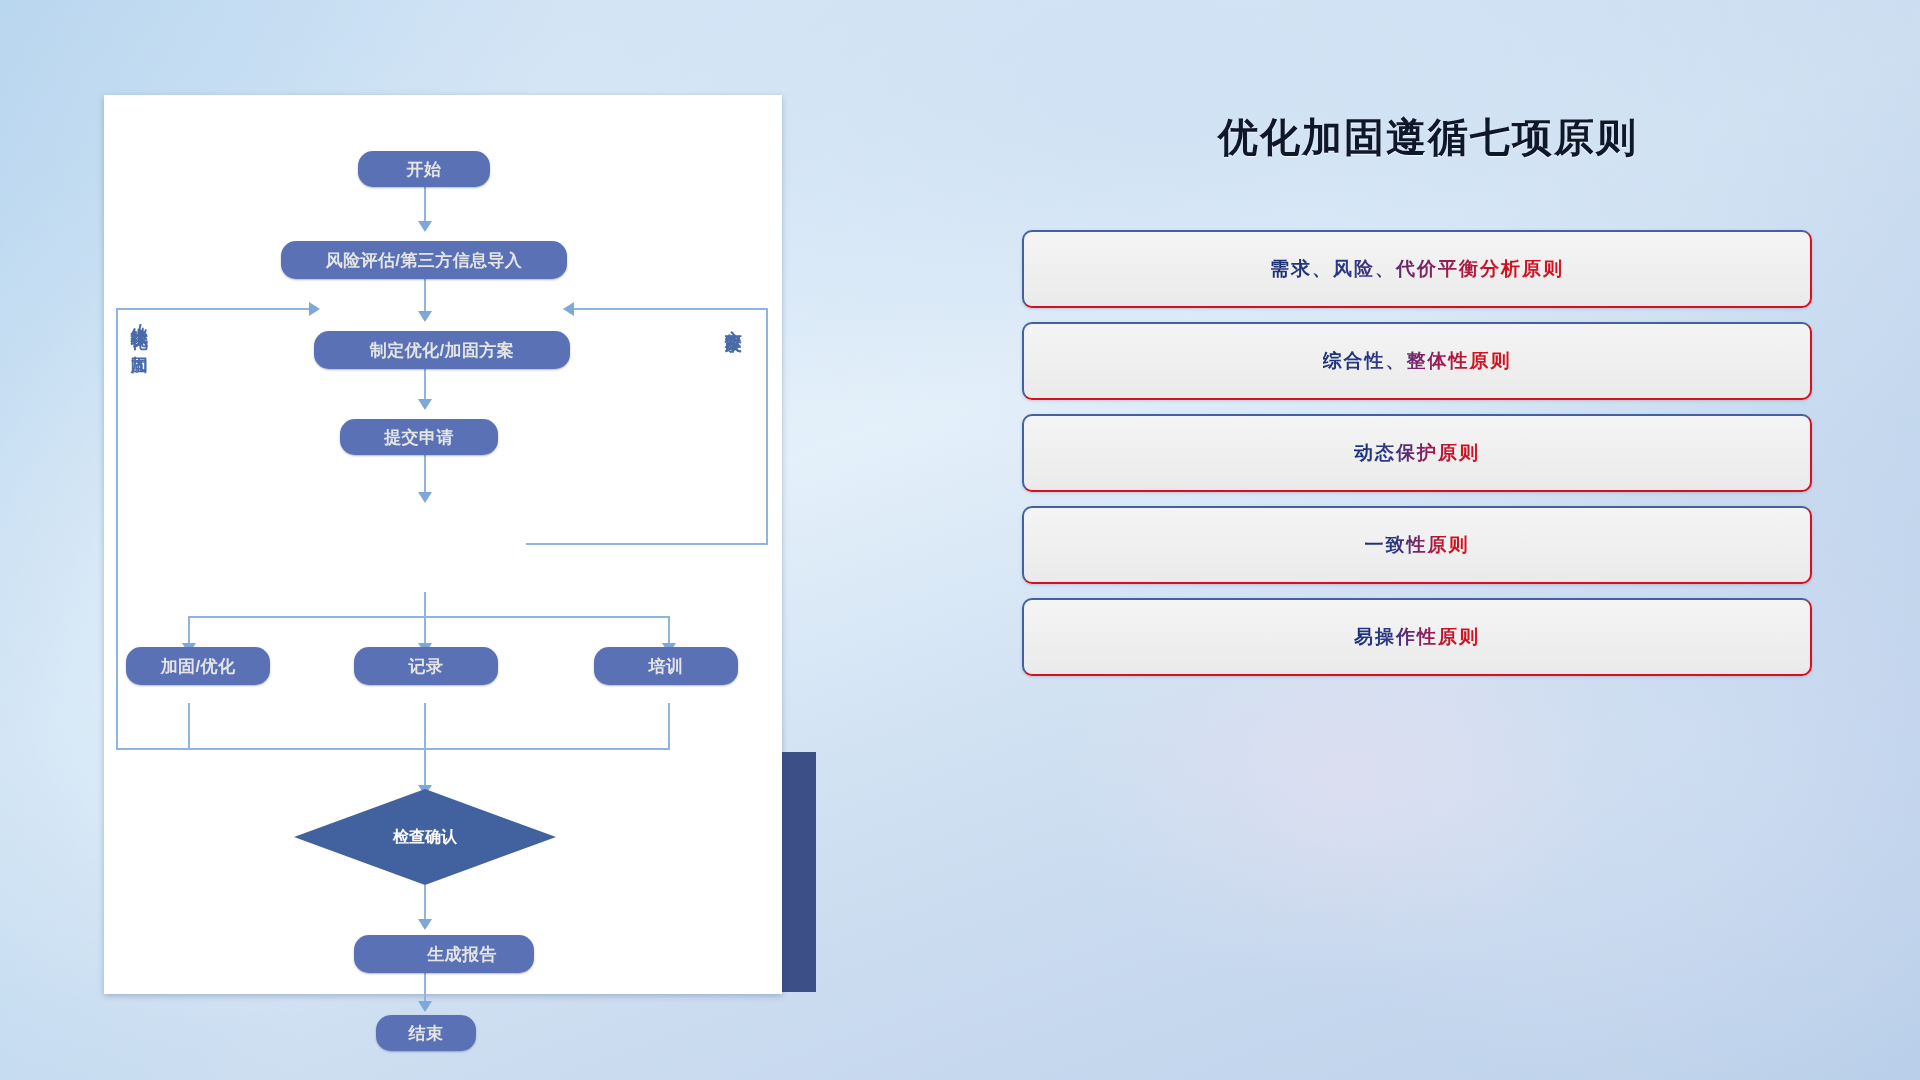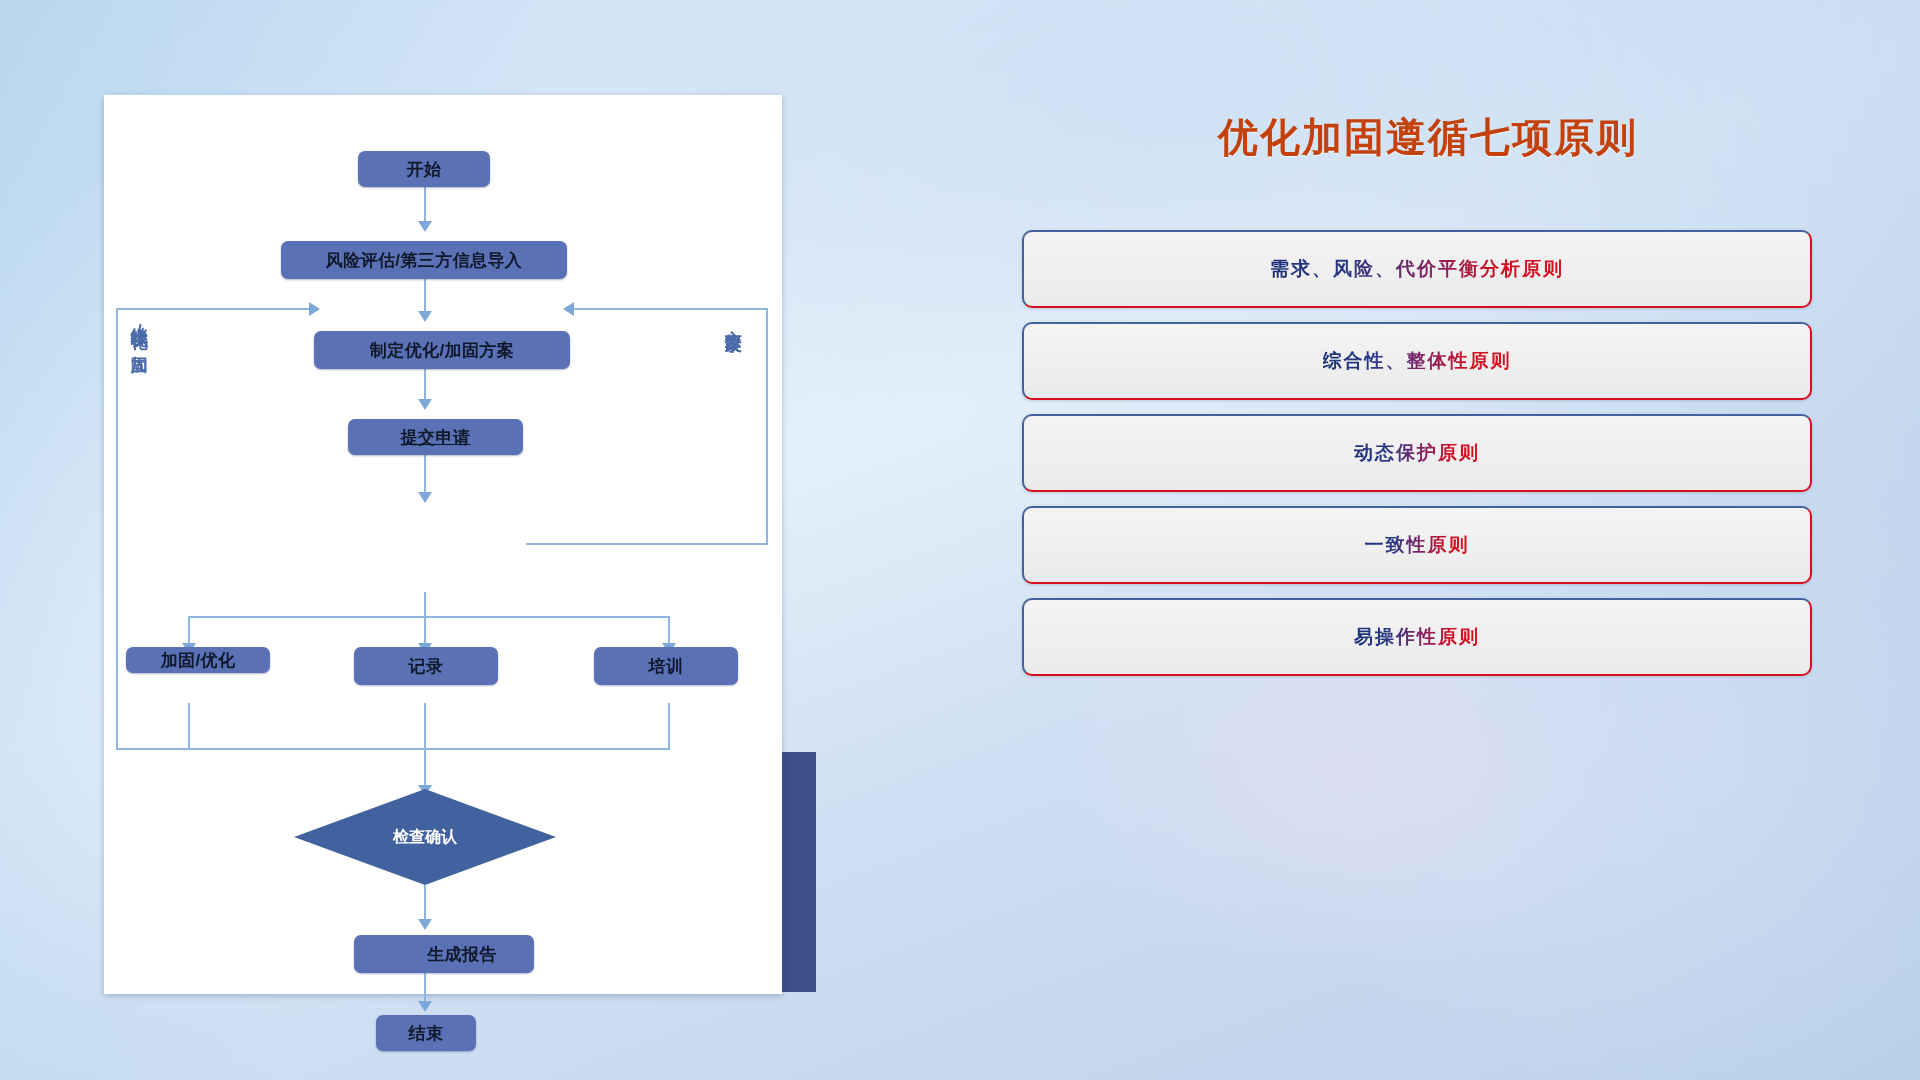--- a/index.html
+++ b/index.html
@@ -23,21 +23,21 @@
         linear-gradient(255deg, rgba(176,200,230,.45) 0%, rgba(255,255,255,0) 30%),
         radial-gradient(ellipse 420px 300px at 70% 72%, rgba(231,224,240,.55), rgba(231,224,240,0) 70%);
   }
 
   
   #accentRect{position:absolute;left:638px;top:752px;width:178px;height:240px;background:#3c4f86;}
   #flowCard{position:absolute;left:104px;top:95px;width:678px;height:899px;background:#ffffff;
             box-shadow:0 2px 6px rgba(40,60,110,.28);}
   #flowInner{position:absolute;inset:0;}
 
-  .node{position:absolute;background:#5a72b5;color:#0f172a;border-radius:7px;
+  .node{position:absolute;background:#5a72b5;color:#e5e5e5;border-radius:15px;
         display:flex;align-items:center;justify-content:center;
         font-size:17px;font-weight:700;letter-spacing:.4px;
         box-shadow:0 1px 2px rgba(30,50,100,.35);white-space:nowrap;}
   .diamond{position:absolute;}
   .diamond .dshape{position:absolute;inset:0;background:#41619f;
         clip-path:polygon(50% 0,100% 50%,50% 100%,0 50%);}
   .diamond .dlabel{position:absolute;inset:0;display:flex;align-items:center;justify-content:center;
         color:#fff;font-size:16px;font-weight:700;white-space:nowrap;}
 
   .ln{position:absolute;background:#8fb4de;}
@@ -48,21 +48,21 @@
   .arrowL{position:absolute;width:0;height:0;border-top:7px solid transparent;
           border-bottom:7px solid transparent;border-right:11px solid #7ea8da;}
   .arrowR{position:absolute;width:0;height:0;border-top:7px solid transparent;
           border-bottom:7px solid transparent;border-left:11px solid #7ea8da;}
 
   .vlabel{position:absolute;color:#4a6aa8;font-size:17px;font-weight:600;
           writing-mode:vertical-rl;text-orientation:upright;letter-spacing:2px;line-height:1.05;}
 
   
   #rightTitle{position:absolute;left:1148px;top:110px;width:560px;text-align:center;
-              font-size:40px;font-weight:700;color:#c2410c;letter-spacing:2px;
+              font-size:40px;font-weight:700;color:#0f172a;letter-spacing:2px;
               text-shadow:0 1px 1px rgba(255,255,255,.75);}
   #cards{position:absolute;left:1022px;top:230px;width:790px;}
   .card{position:relative;height:74px;margin-bottom:14px;border-radius:10px;
         background:linear-gradient(180deg,#f4f4f4 0%,#efefef 55%,#eaeaea 100%);
         border-top:2px solid #44609e;border-left:2px solid #44609e;
         border-bottom:2.4px solid #d80f1f;border-right:2.4px solid #d80f1f;
         display:flex;align-items:center;justify-content:center;
         box-shadow:0 1px 3px rgba(60,80,130,.22);}
   .card .ctext{font-size:19px;font-weight:700;letter-spacing:2px;
         background:linear-gradient(90deg,#1b2f78 0%,#2a3a85 26%,#8b2060 56%,#cf1020 78%,#d80f1f 100%);
@@ -123,24 +123,24 @@
     <div class="arrowD" style="left:314px;top:824px;"></div>
     <div class="ln lnv" style="left:320px;top:878px;height:32px;"></div>
     <div class="arrowD" style="left:314px;top:906px;"></div>
 
     <div class="node" style="left:254px;top:56px;width:132px;height:36px;">开始</div>
 
     <div class="node" style="left:177px;top:146px;width:286px;height:38px;">风险评估/第三方信息导入</div>
 
     <div class="node" style="left:210px;top:236px;width:256px;height:38px;">制定优化/加固方案</div>
 
-    <div class="node" style="left:244px;top:324px;width:175px;height:36px;text-decoration:underline;">提交申请</div>
+    <div class="node" style="left:236px;top:324px;width:158px;height:36px;">提交申请</div>
 
 
-    <div class="node" style="left:22px;top:552px;width:144px;height:26px;">加固/优化</div>
+    <div class="node" style="left:22px;top:552px;width:144px;height:38px;">加固/优化</div>
 
     <div class="node" style="left:250px;top:552px;width:144px;height:38px;">记录</div>
 
     <div class="node" style="left:490px;top:552px;width:144px;height:38px;text-align:center;">培训</div>
 
     <div class="diamond" style="left:190px;top:694px;width:262px;height:96px;">
       <div class="dshape"></div>
       <div class="dlabel">检查确认</div>
     </div>
 

